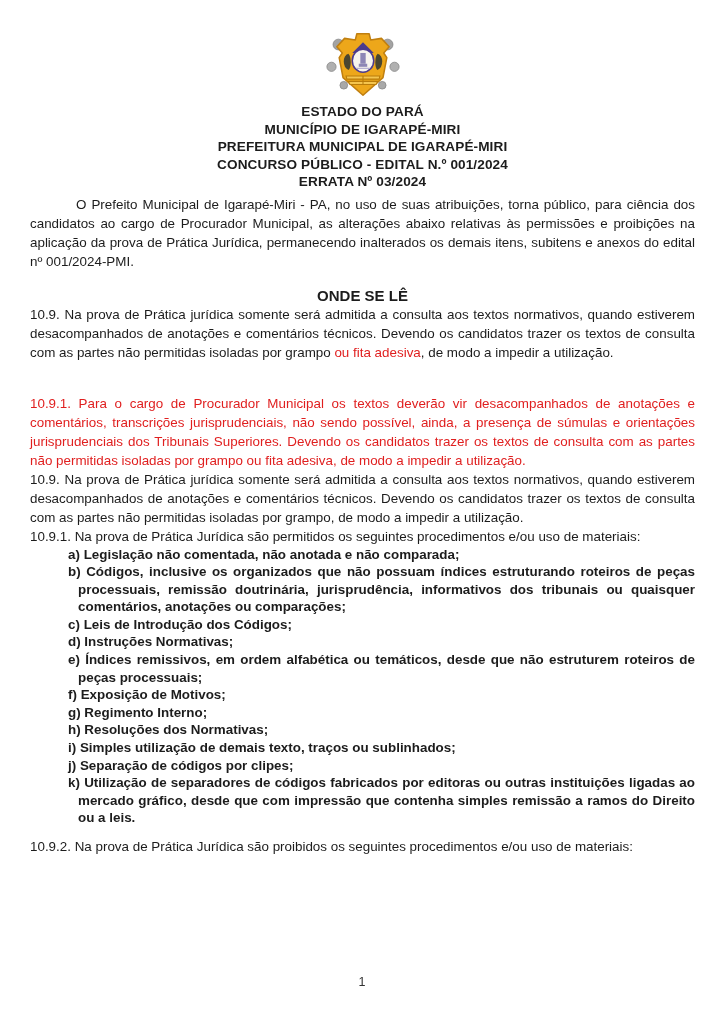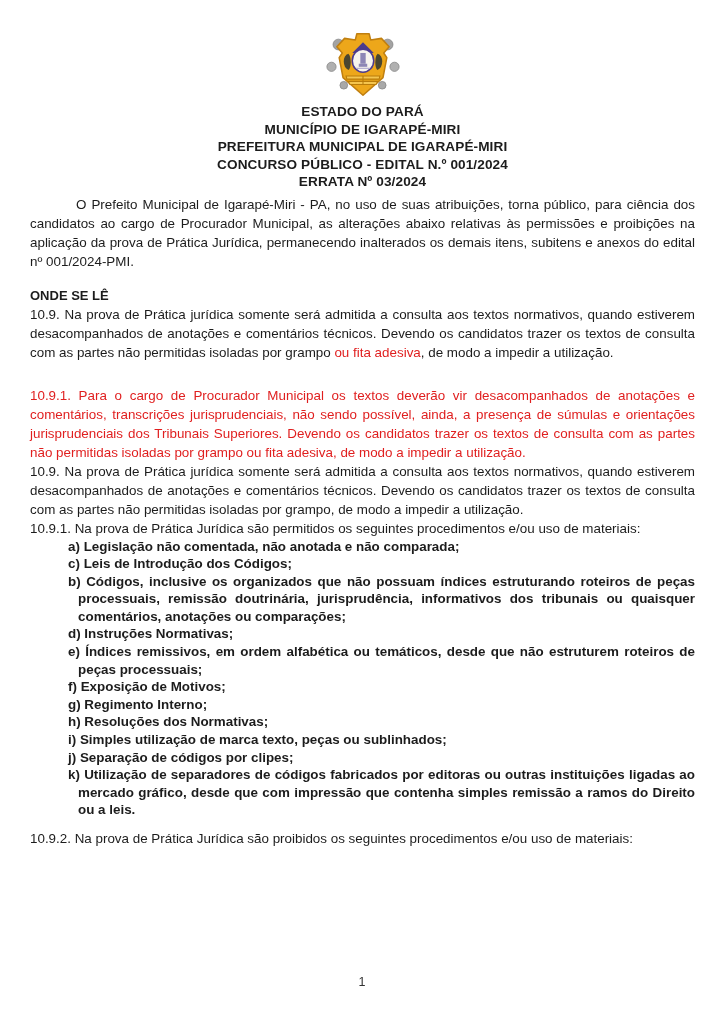--- a/index.html
+++ b/index.html
@@ -32,27 +32,28 @@
   p.body-par {
     font-size: 13.4px;
     line-height: 19px;
     text-align: justify;
   }
   p.intro {
     margin-top: 4px;
     text-indent: 46px;
   }
   h2.section-heading {
-    font-size: 13px;
+    font-size: 15px;
     font-weight: bold;
+    text-align: center;
     line-height: 19px;
     margin-top: 15px;
   }
   .red-text { color: #e01f1f; }
-  p.spaced { margin-top: 24px; }
+  p.spaced { margin-top: 32px; }
   .list-block {
     font-size: 13.4px;
     line-height: 17.6px;
     text-align: justify;
   }
   .list-item {
     padding-left: 48px;
     text-indent: -10px;
     font-weight: bold;
   }
@@ -115,28 +116,28 @@
 
   <p class="body-par red-text spaced">10.9.1. Para o cargo de Procurador Municipal os textos deverão vir desacompanhados de anotações e comentários, transcrições jurisprudenciais, não sendo possível, ainda, a presença de súmulas e orientações jurisprudenciais dos Tribunais Superiores. Devendo os candidatos trazer os textos de consulta com as partes não permitidas isoladas por grampo ou fita adesiva, de modo a impedir a utilização.</p>
 
 
   <p class="body-par">10.9. Na prova de Prática jurídica somente será admitida a consulta aos textos normativos, quando estiverem desacompanhados de anotações e comentários técnicos. Devendo os candidatos trazer os textos de consulta com as partes não permitidas isoladas por grampo, de modo a impedir a utilização.</p>
 
   <p class="body-par">10.9.1. Na prova de Prática Jurídica são permitidos os seguintes procedimentos e/ou uso de materiais:</p>
 
   <div class="list-block">
     <div class="list-item">a) Legislação não comentada, não anotada e não comparada;</div>
+    <div class="list-item">b) Códigos, inclusive os organizados que não possuam índices estruturando roteiros de peças processuais, remissão doutrinária, jurisprudência, informativos dos tribunais ou quaisquer comentários, anotações ou comparações;</div>
     <div class="list-item">c) Leis de Introdução dos Códigos;</div>
-    <div class="list-item">b) Códigos, inclusive os organizados que não possuam índices estruturando roteiros de peças processuais, remissão doutrinária, jurisprudência, informativos dos tribunais ou quaisquer comentários, anotações ou comparações;</div>
     <div class="list-item">d) Instruções Normativas;</div>
     <div class="list-item">e) Índices remissivos, em ordem alfabética ou temáticos, desde que não estruturem roteiros de peças processuais;</div>
     <div class="list-item">f) Exposição de Motivos;</div>
     <div class="list-item">g) Regimento Interno;</div>
     <div class="list-item">h) Resoluções dos Normativas;</div>
-    <div class="list-item">i) Simples utilização de marca texto, peças ou sublinhados;</div>
+    <div class="list-item">i) Simples utilização de demais texto, traços ou sublinhados;</div>
     <div class="list-item">j) Separação de códigos por clipes;</div>
     <div class="list-item">k) Utilização de separadores de códigos fabricados por editoras ou outras instituições ligadas ao mercado gráfico, desde que com impressão que contenha simples remissão a ramos do Direito ou a leis.</div>
   </div>
 
   <p class="body-par par-after-list">10.9.2. Na prova de Prática Jurídica são proibidos os seguintes procedimentos e/ou uso de materiais:</p>
 
   <div class="page-number">1</div>
 
 </div>
 

